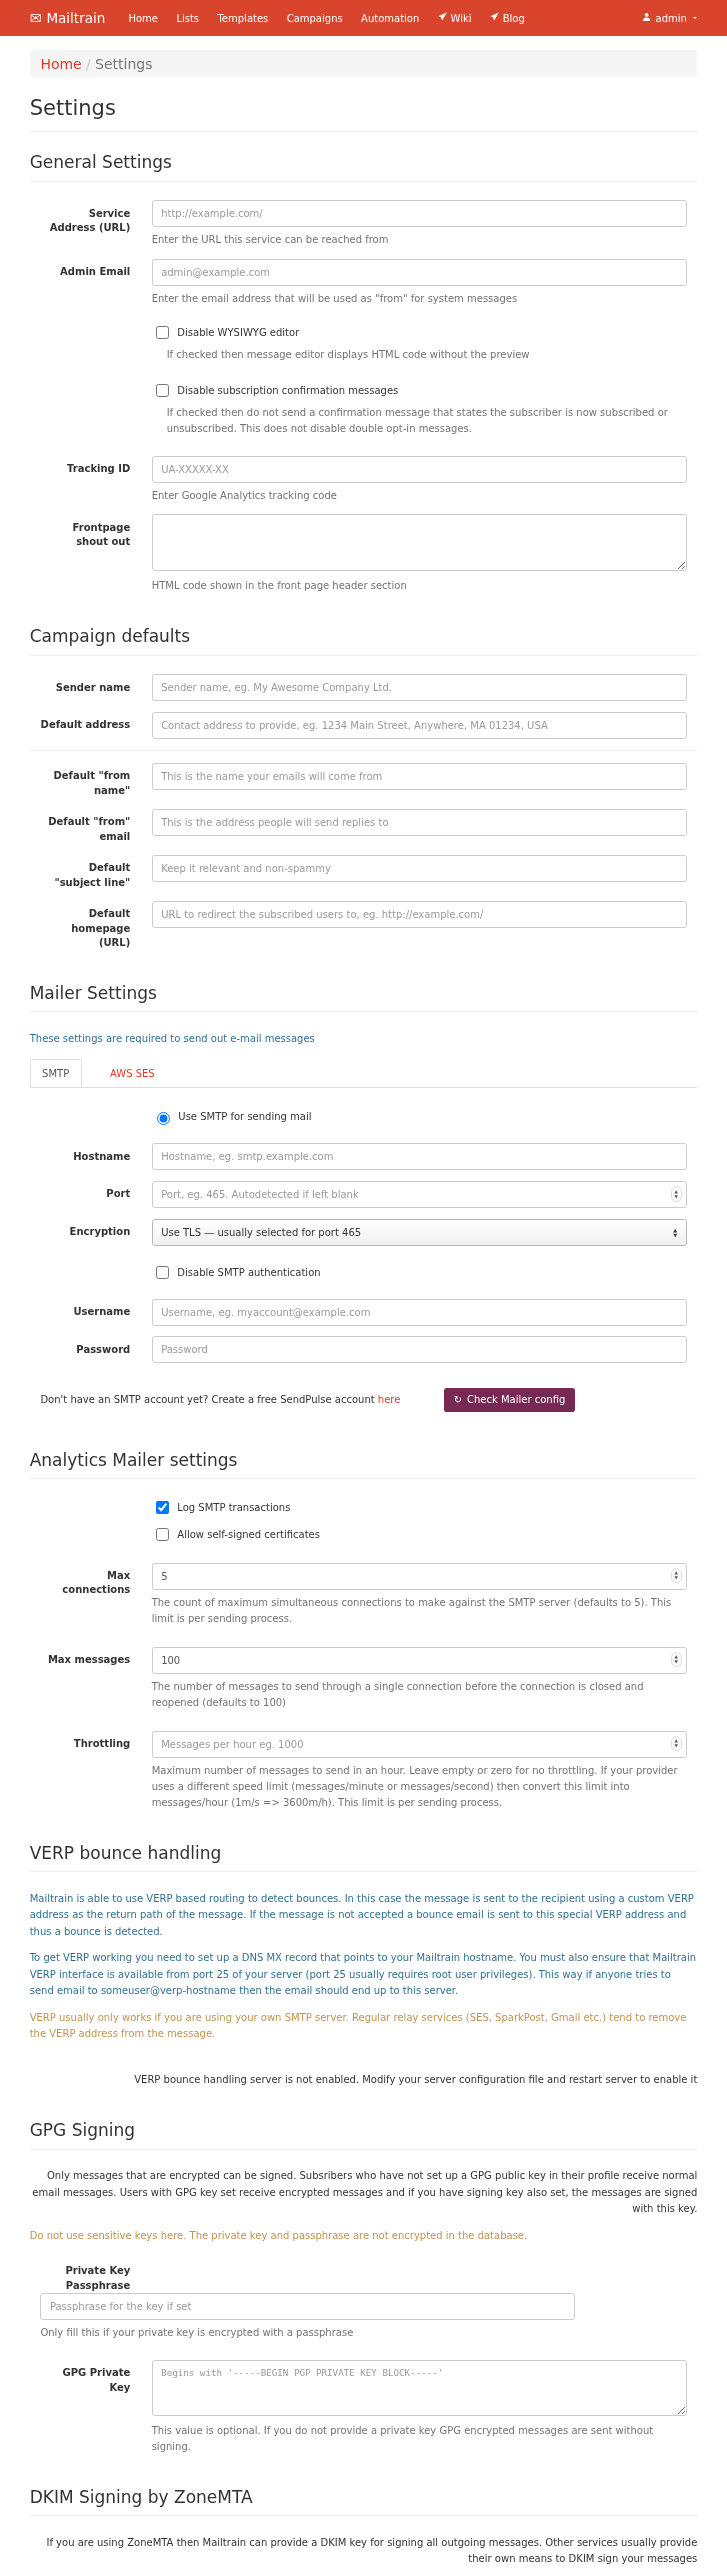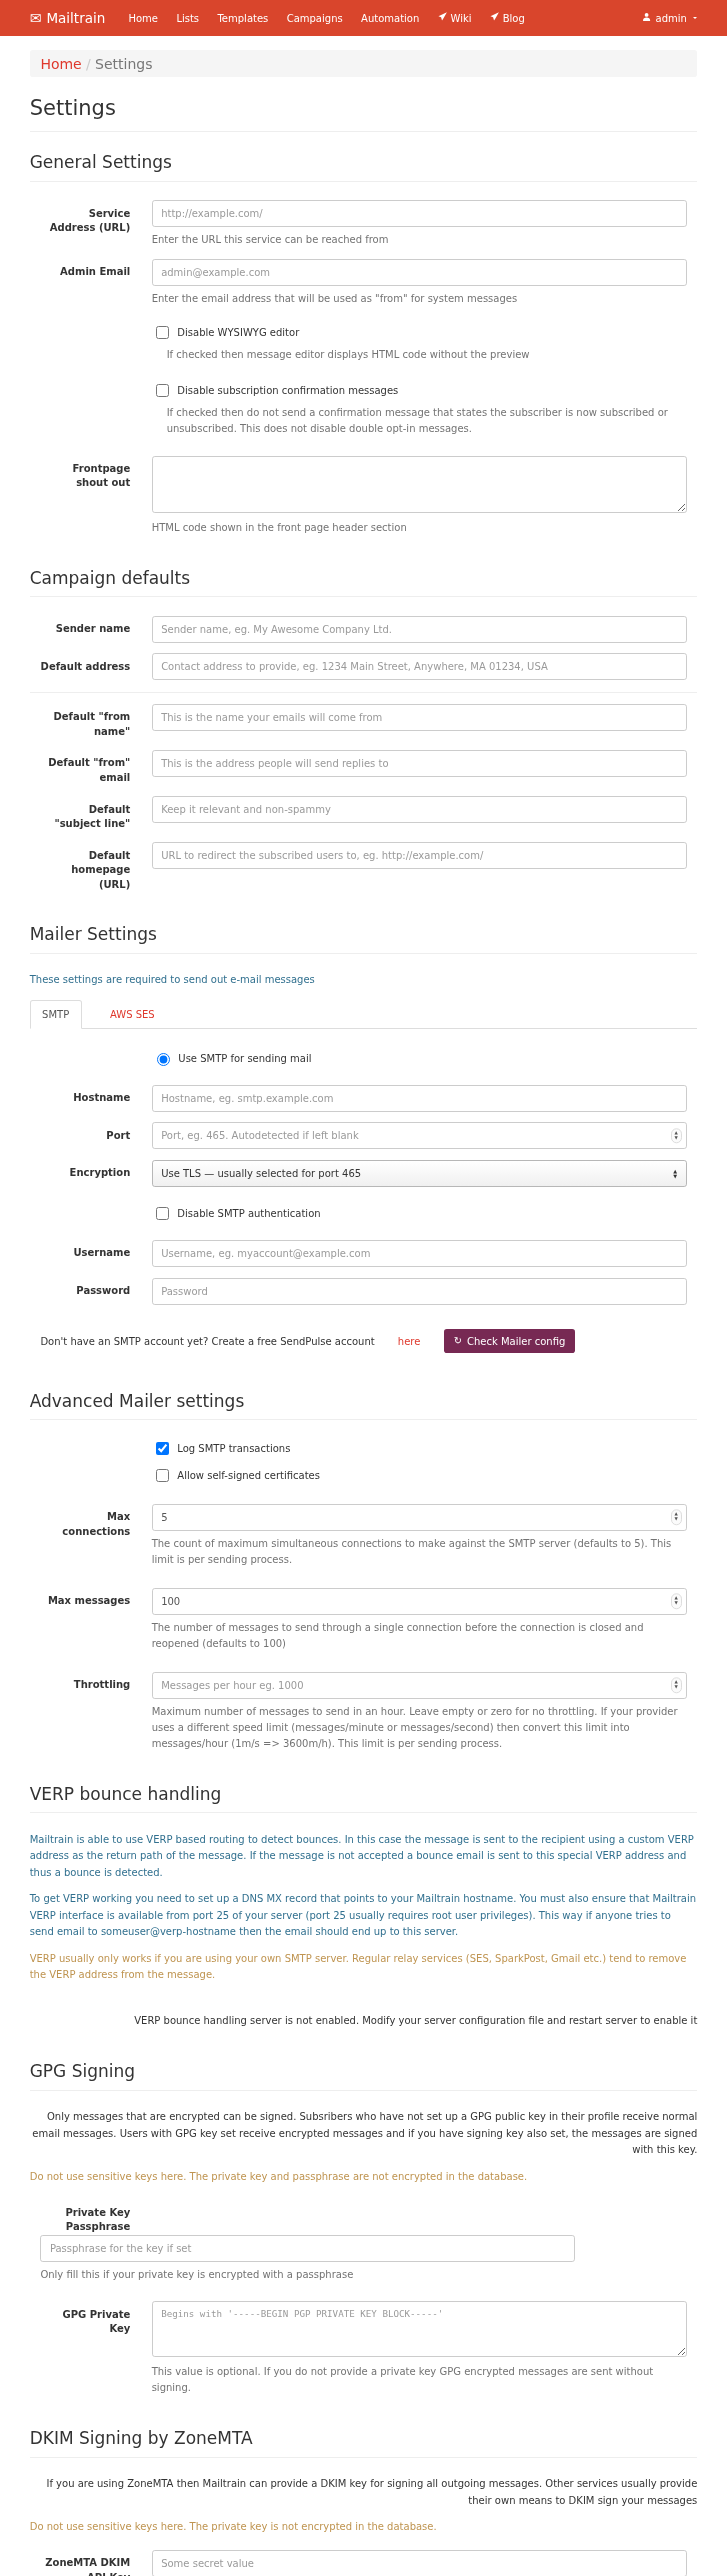--- a/index.html
+++ b/index.html
@@ -79,21 +79,21 @@
   .text-warning { color:#bf9450; line-height:1.65; margin:10px 0; }
   .text-plain { color:#333; line-height:1.65; margin:29px 0 10px;text-align:right; }
 
   
   .btn { display:inline-flex; align-items:center; gap:5px; border:none; border-radius:2.8px; padding:6.4px 10px; font-size:10px; color:#fff; cursor:pointer; font-family:inherit; }
   .btn-info { background:#772953; }
   .btn .icn { font-size:10px; line-height:1; }
 
   .sendpulse-row { display:flex; align-items:center; justify-content:space-between; margin:14px 0 5.7px; }
   .sendpulse-text { color:#333; }
-  .sendpulse-text a { color:#df382c;margin-left:20px; }
+  .sendpulse-text a { color:#df382c; }
 </style>
 </head>
 <body>
 
 <nav class="navbar">
   <div class="container nav-inner">
     <a class="brand">
       <span class="brand-icon">✉</span>
       <span>Mailtrain</span>
     </a>
@@ -178,20 +178,27 @@
   <div class="form-group chk-group">
     <div class="col-field offset">
       <label class="chk-line">
         <input type="checkbox" style="">
         <span>Disable subscription confirmation messages</span>
       </label>
       <div class="help-block chk-help">If checked then do not send a confirmation message that states the subscriber is now subscribed or unsubscribed. This does not disable double opt-in messages.</div>
     </div>
   </div>
 
+  <div class="form-group">
+    <label class="col-label">Tracking ID</label>
+    <div class="col-field">
+      <input class="form-control" type="text" placeholder="UA-XXXXX-XX" style="">
+      <div class="help-block">Enter Google Analytics tracking code</div>
+    </div>
+  </div>
 
   <div class="form-group">
     <label class="col-label">Frontpage shout out</label>
     <div class="col-field">
       <textarea class="form-control" style=""></textarea>
       <div class="help-block">HTML code shown in the front page header section</div>
     </div>
   </div>
 
   <h3 class="section-heading">Campaign defaults</h3>
@@ -319,21 +326,21 @@
       <div class="col-field offset sendpulse-row">
         <span class="sendpulse-text"><span>Don't have an SMTP account yet? Create a free SendPulse account</span> <a>here</a></span>
         <button class="btn btn-info">
           <span class="icn">↻</span>
           <span>Check Mailer config</span>
         </button>
       </div>
     </div>
   </div>
 
-  <h3 class="section-heading">Advanced Mailer settings</h3>
+  <h3 class="section-heading">Analytics Mailer settings</h3>
   <hr>
 
   <div class="form-group chk-group" style="margin-bottom:8.5px;">
     <div class="col-field offset">
       <label class="chk-line">
         <input type="checkbox" checked="" style="">
         <span>Log SMTP transactions</span>
       </label>
     </div>
   </div>

